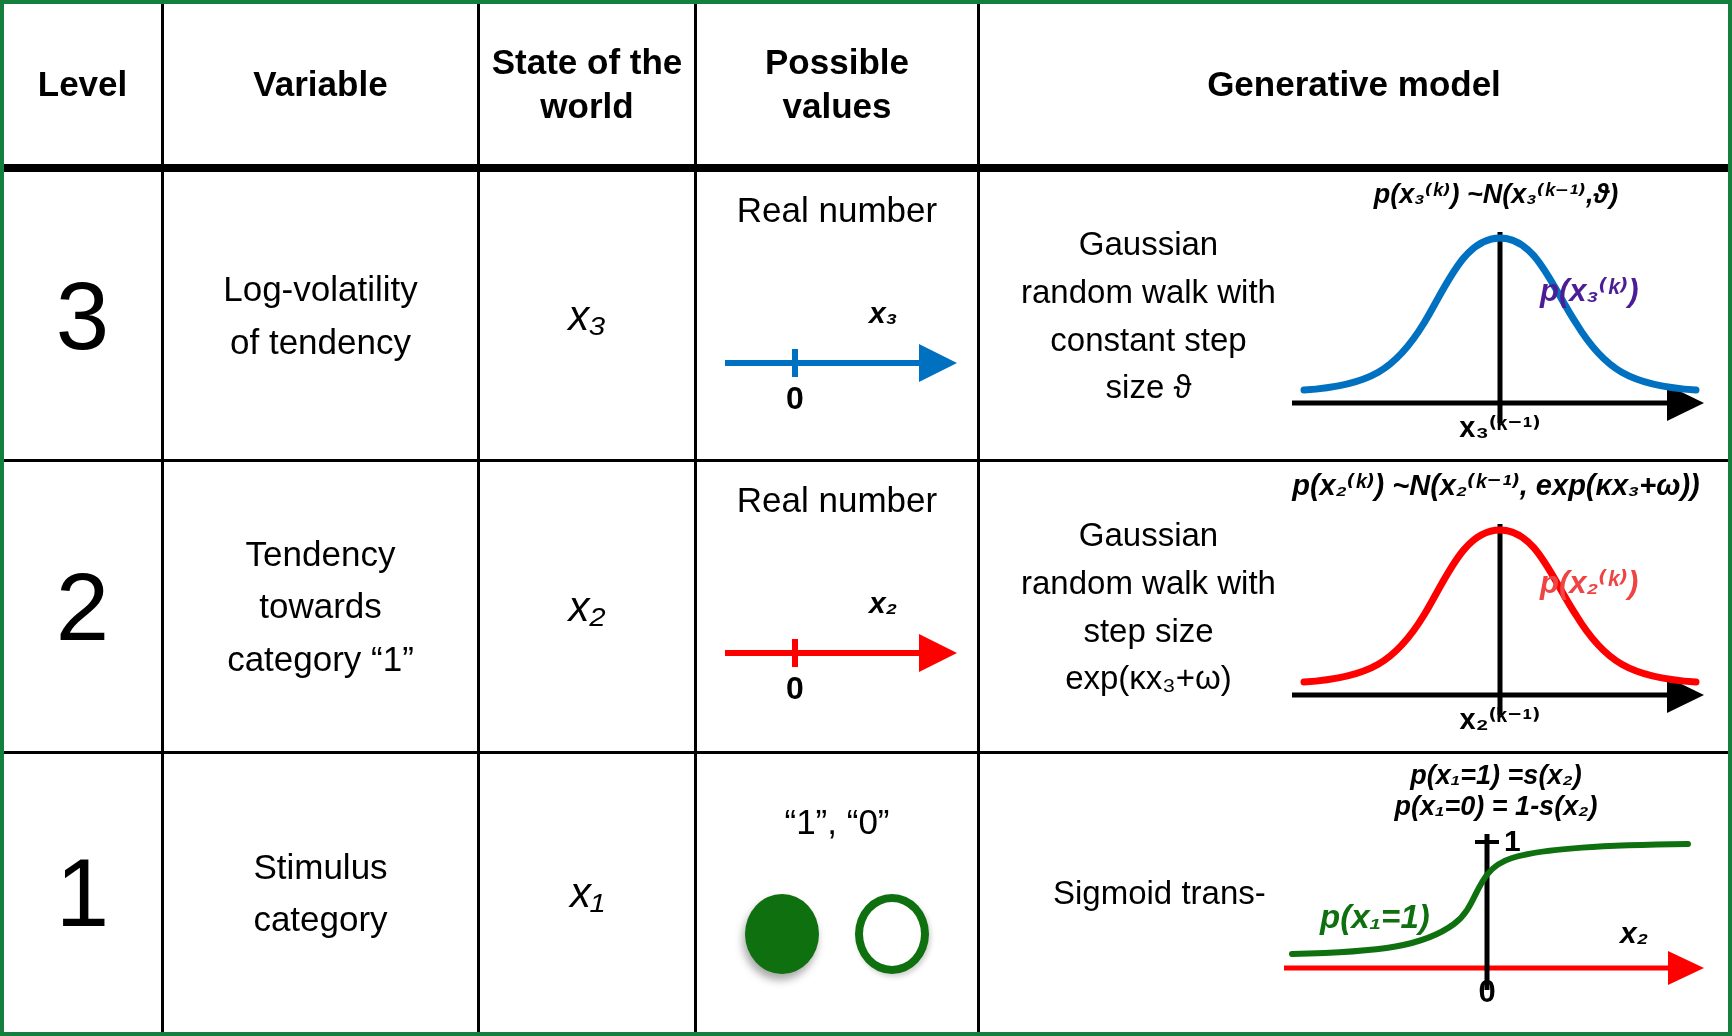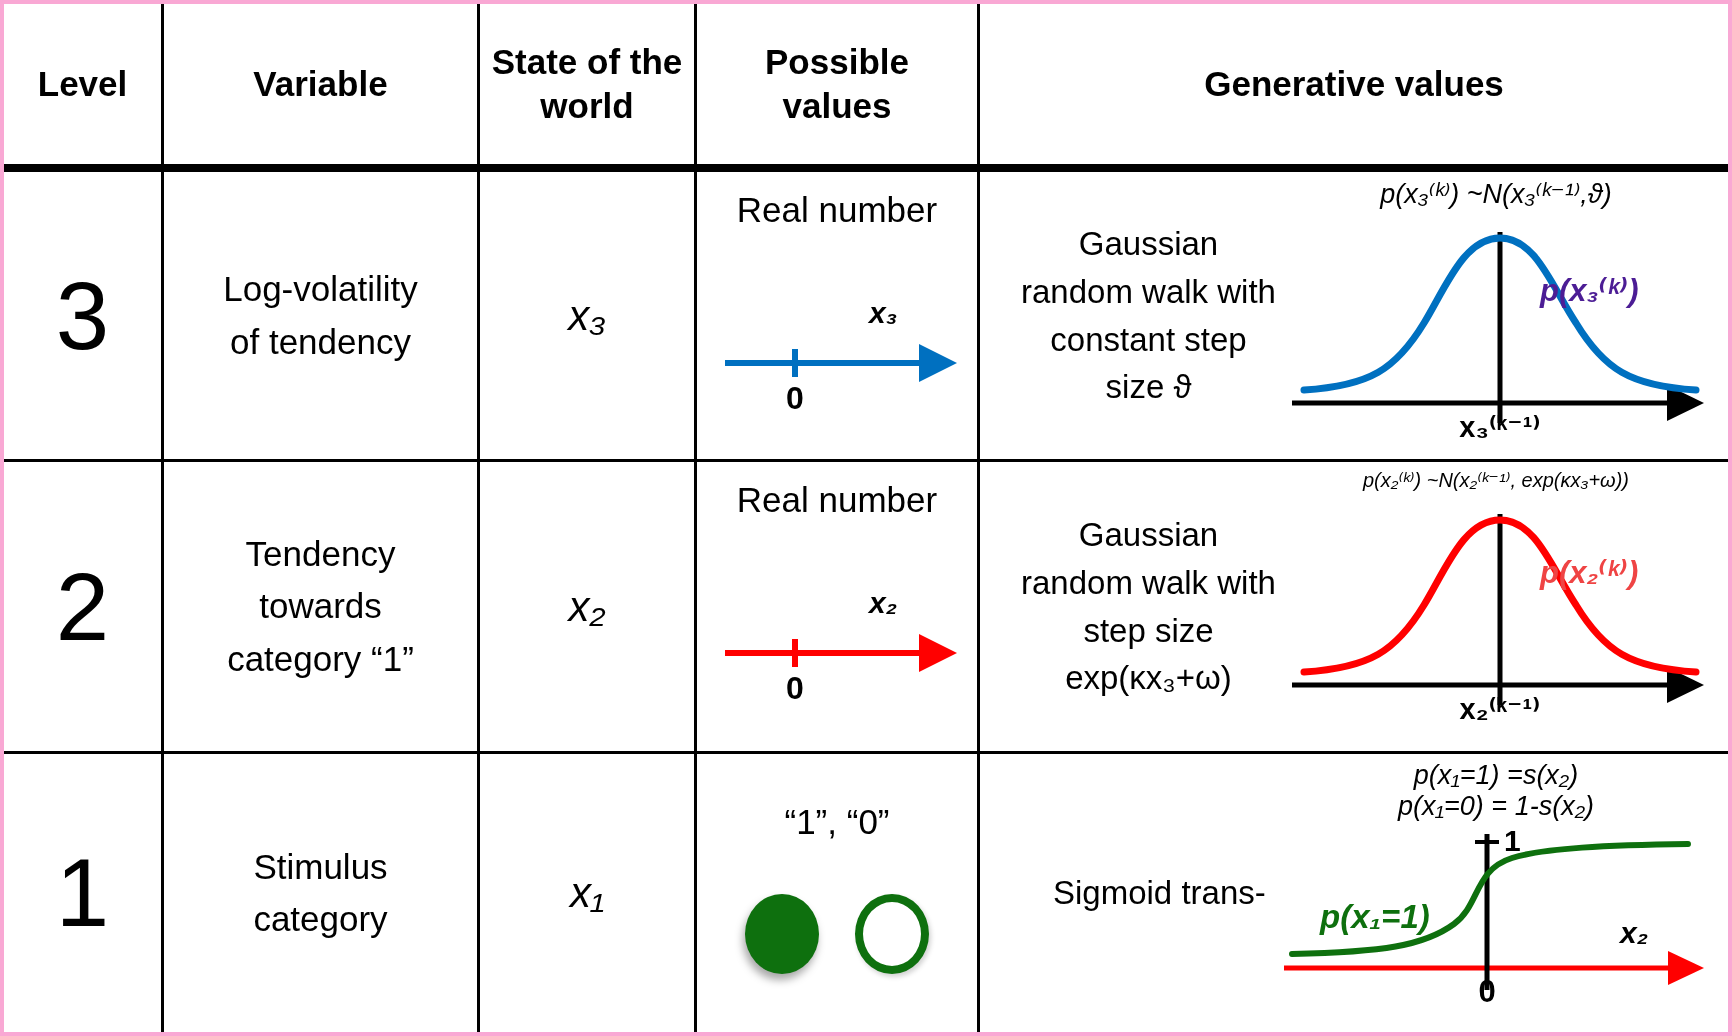--- a/index.html
+++ b/index.html
@@ -1,20 +1,20 @@
 <!DOCTYPE html>
 <html><head>
 <meta charset="utf-8">
 <style>
   html,body{margin:0;padding:0;background:#fff;}
   .figure{
     position:relative;
     width:1732px;height:1036px;
     box-sizing:border-box;
-    border:4px solid #f9a8d4;
+    border:4px solid #15803d;
     background:#fff;
     font-family:"Liberation Sans","DejaVu Sans",sans-serif;
     color:#000;
   }
   .grid{
     display:grid;
     width:100%;height:100%;
     grid-template-columns:160px 316px 217px 283px 1fr;
     grid-template-rows:168px 290px 292px 1fr;
   }
@@ -43,22 +43,22 @@
   .axis-zero{position:absolute;left:56px;top:90px;width:36px;text-align:center;font-size:32px;font-weight:bold;}
   
   .circles{position:absolute;left:0;top:140px;width:100%;display:flex;justify-content:center;align-items:center;gap:36px;}
   .circle-filled{width:74px;height:80px;border-radius:50%;background:#0E700E;box-shadow:-2px 6px 8px rgba(0,0,0,0.35);}
   .circle-open{width:58px;height:64px;border-radius:50%;background:#fff;border:8px solid #0E700E;box-shadow:2px 3px 5px rgba(0,0,0,0.18);}
   
   .gen{justify-content:flex-start;}
   .gen-desc{position:absolute;left:0;top:0;width:305px;height:100%;display:flex;flex-direction:column;justify-content:center;align-items:center;font-size:33px;line-height:1.45;text-align:center;padding-left:16px;}
   .gen-desc.left-align{width:380px;align-items:flex-start;padding-left:73px;box-sizing:border-box;text-align:right;}
   .plot{position:absolute;right:8px;top:6px;width:448px;height:276px;}
-  .formula{font-size:27px;font-style:italic;text-align:center;white-space:nowrap;}
-  .formula.small{font-size:20px;}
+  .formula{font-size:27px;font-style:italic;text-align:center;white-space:nowrap;font-weight:bold;}
+  .formula.small{font-size:29px;}
   .svgwrap{position:relative;width:448px;}
   .curve-label{position:absolute;font-size:31px;font-weight:bold;font-style:italic;}
   .blue-t{color:#4c1d95;}
   .red-t{color:#ef4444;}
   .green-t{color:#0E700E;}
   .xlab{position:absolute;font-size:29px;font-weight:bold;text-align:center;}
   .plain-b{font-size:30px;font-weight:bold;}
 </style>
 </head>
 <body>
@@ -72,21 +72,21 @@
     <div class="cell header">
       <span>Variable</span>
     </div>
     <div class="cell header">
       <span class="hdr-narrow">State of the world</span>
     </div>
     <div class="cell header">
       <span class="hdr-vnarrow">Possible values</span>
     </div>
     <div class="cell header last-col">
-      <span>Generative values</span>
+      <span>Generative model</span>
     </div>
 
     <div class="cell">
       <span class="level-num">3</span>
     </div>
     <div class="cell">
       <span class="state-txt">Log-volatility of tendency</span>
     </div>
     <div class="cell">
       <span class="var-txt">x₃</span>

